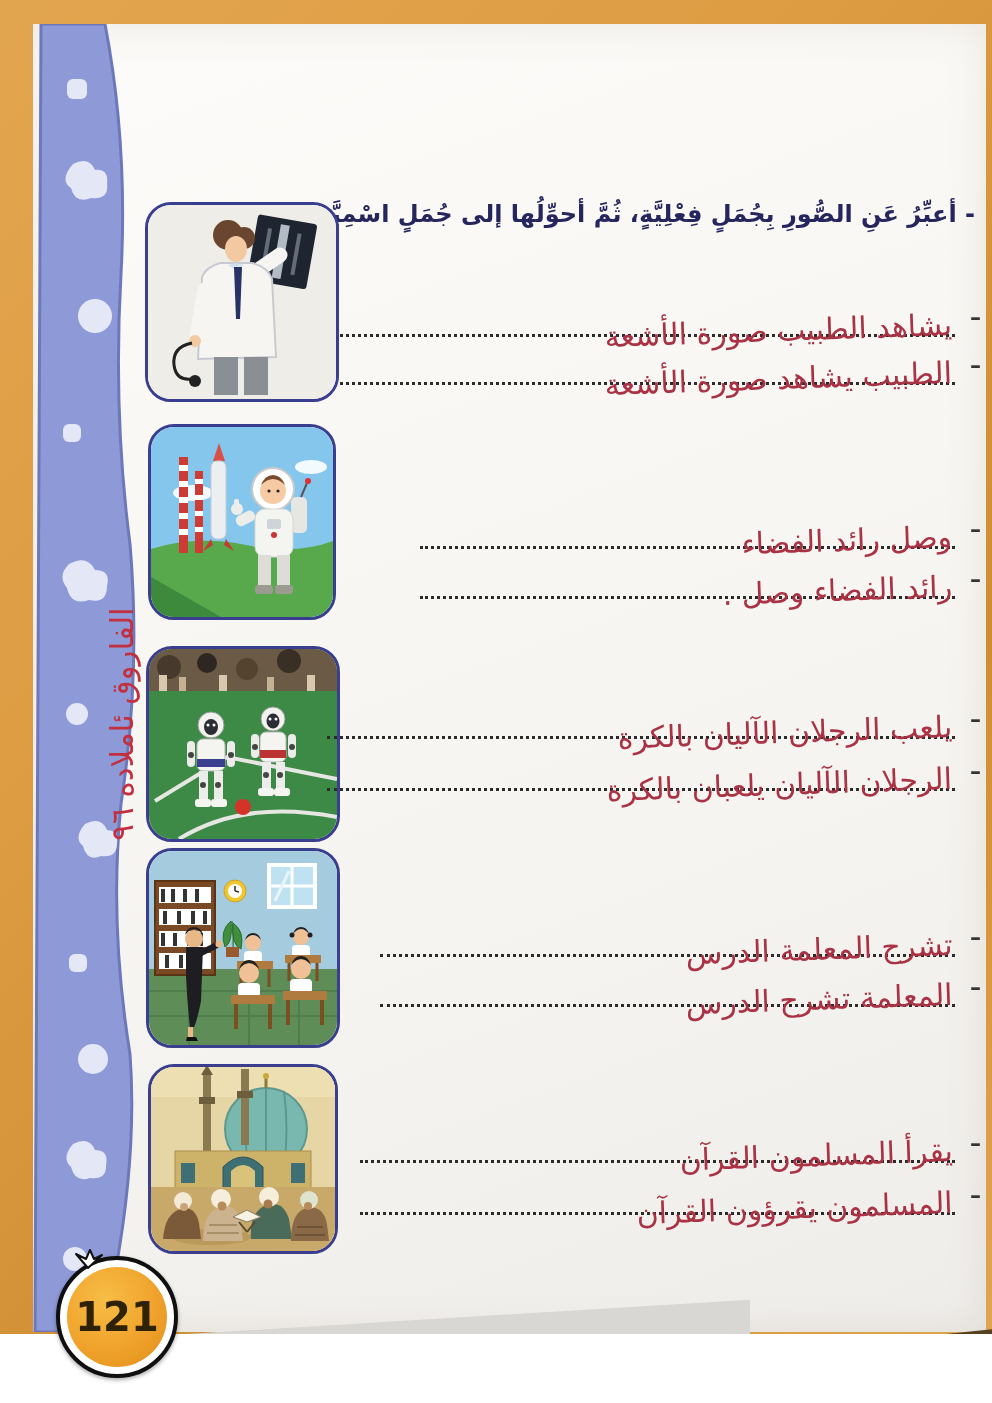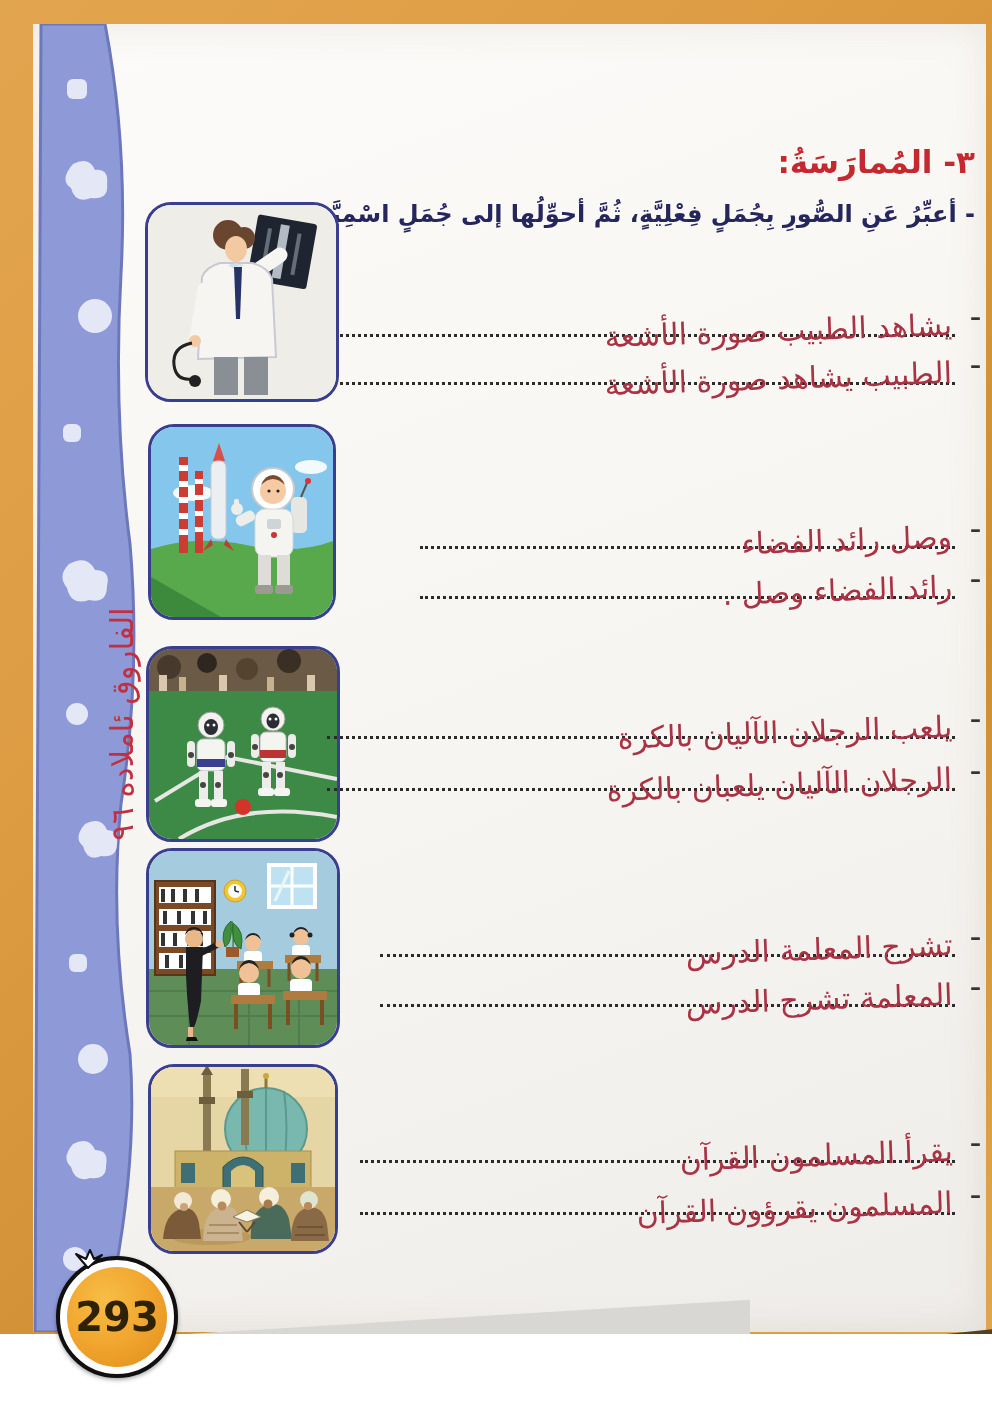--- a/index.html
+++ b/index.html
@@ -70,21 +70,20 @@
         <circle cx="60" cy="1035" r="15"></circle>
         <path d="M40 1120 q16 -8 22 6 q14 0 11 15 q1 15 -16 13 q-15 5 -19 -11 q-10 -9 2 -23z"></path>
         <circle cx="42" cy="1235" r="12"></circle>
       </g>
     </svg>
 
     <div class="margin-note">
       <span>الفاروق ئاملاده ٩٦</span>
     </div>
 
-    <h1 class="heading">٣- المُمارَسَةُ:</h1>
     <div class="instruction">- أعبِّرُ عَنِ الصُّورِ بِجُمَلٍ فِعْلِيَّةٍ، ثُمَّ أحوِّلُها إلى جُمَلٍ اسْمِيَّةٍ:</div>
 
     <div class="imgbox" style="left:112px;top:178px;width:188px;height:194px;">
       <svg viewBox="0 0 188 194">
         <rect width="188" height="194" fill="#efede8"></rect>
         <g transform="rotate(10 135 48)">
           <rect x="104" y="14" width="60" height="66" rx="3" fill="#1e2530"></rect>
           <rect x="128" y="20" width="9" height="54" fill="#cdd5de" opacity=".85"></rect>
           <rect x="116" y="26" width="4" height="42" fill="#93a0ad" opacity=".6"></rect>
           <rect x="146" y="26" width="4" height="42" fill="#93a0ad" opacity=".6"></rect>
@@ -386,17 +385,17 @@
   <div class="edge-wedge"></div>
   <div class="footer-strip">
     
   </div>
 
   <div class="badge">
     <svg class="badge-bow" width="34" height="22" viewBox="0 0 34 22">
       <polygon points="16,20 4,6 14,11 18,2 22,11 30,7" fill="#fff" stroke="#111" stroke-width="2" stroke-linejoin="round"></polygon>
     </svg>
     <div class="badge-inner">
-      <span>293</span>
+      <span>121</span>
     </div>
   </div>
 
 </div>
 
 </body></html>

